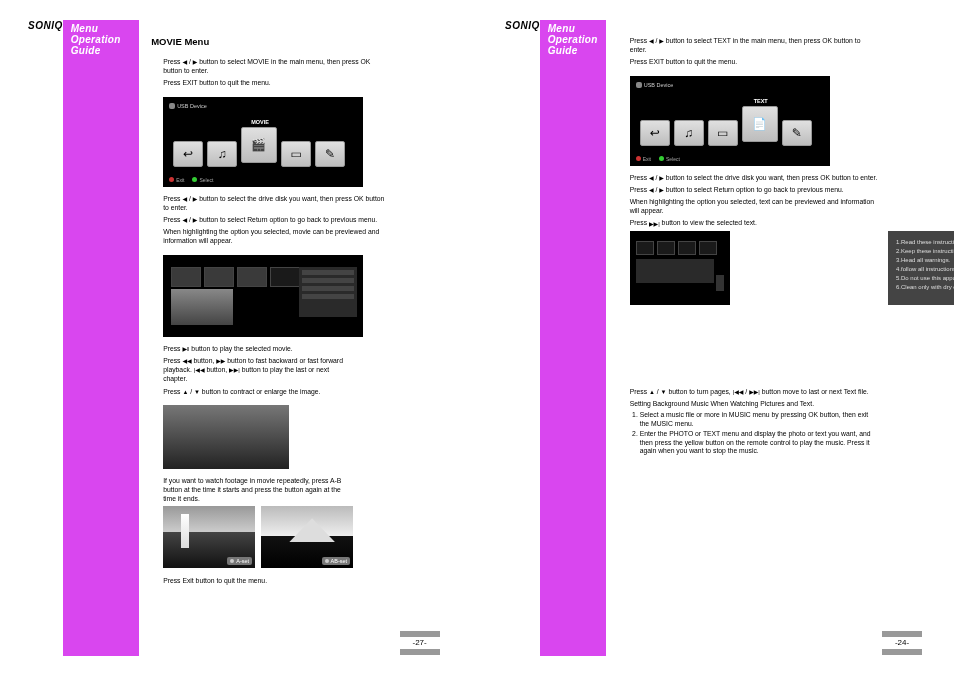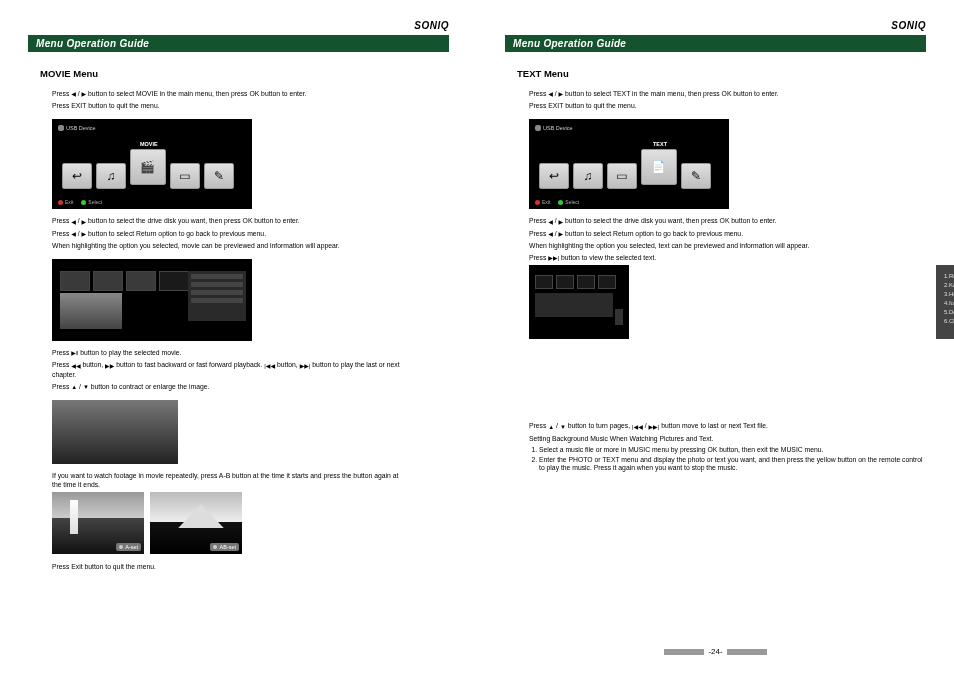--- a/index.html
+++ b/index.html
@@ -11,32 +11,31 @@
     display: flex;
     font-size: 7px;
     color: #000;
   }
   .page {
     width: 477px;
     height: 674px;
     padding: 20px 28px 18px 28px;
     position: relative;
     display: flex;
-    flex-direction: column;
   }
   .brand {
     text-align: right;
     font-weight: bold;
     font-style: italic;
     font-size: 10px;
     letter-spacing: 0.5px;
     margin-bottom: 4px;
   }
   .section-bar {
-    background: #14532d;
+    background: #d946ef;
     color: #fff;
     font-weight: bold;
     font-style: italic;
     font-size: 10px;
     padding: 3px 8px;
     letter-spacing: 0.3px;
   }
   .content {
     padding: 16px 0 0 12px;
   }
@@ -195,28 +194,30 @@
         <div class="a-badge">
             <span class="a-dot"></span>
             <span>AB-set</span>
           </div>
       </div>
     </div>
 
     <p class="body-text" style="margin-top:8px;">Press Exit button to quit the menu.</p>
   </div>
 
+  <div class="footer">
+    <span class="wing"></span><span>-27-</span><span class="wing"></span>
+  </div>
 </div>
 
 <div class="page">
   <div class="brand">SONIQ</div>
   <div class="section-bar">Menu Operation Guide</div>
 
   <div class="content">
-    <h2>TEXT Menu</h2>
 
     <p class="body-text">
       <span>Press </span><span class="icon-inline">◀</span><span> / </span><span class="icon-inline">▶</span><span> button to select TEXT in the main menu, then press OK button to enter.</span>
     </p>
     <p class="body-text">Press EXIT button to quit the menu.</p>
 
     <div class="screenshot ss-main">
       <div class="usb-label">USB Device</div>
       <div class="tile-label" style="top:22px;left:124px;">TEXT</div>
       <div class="tiles">

